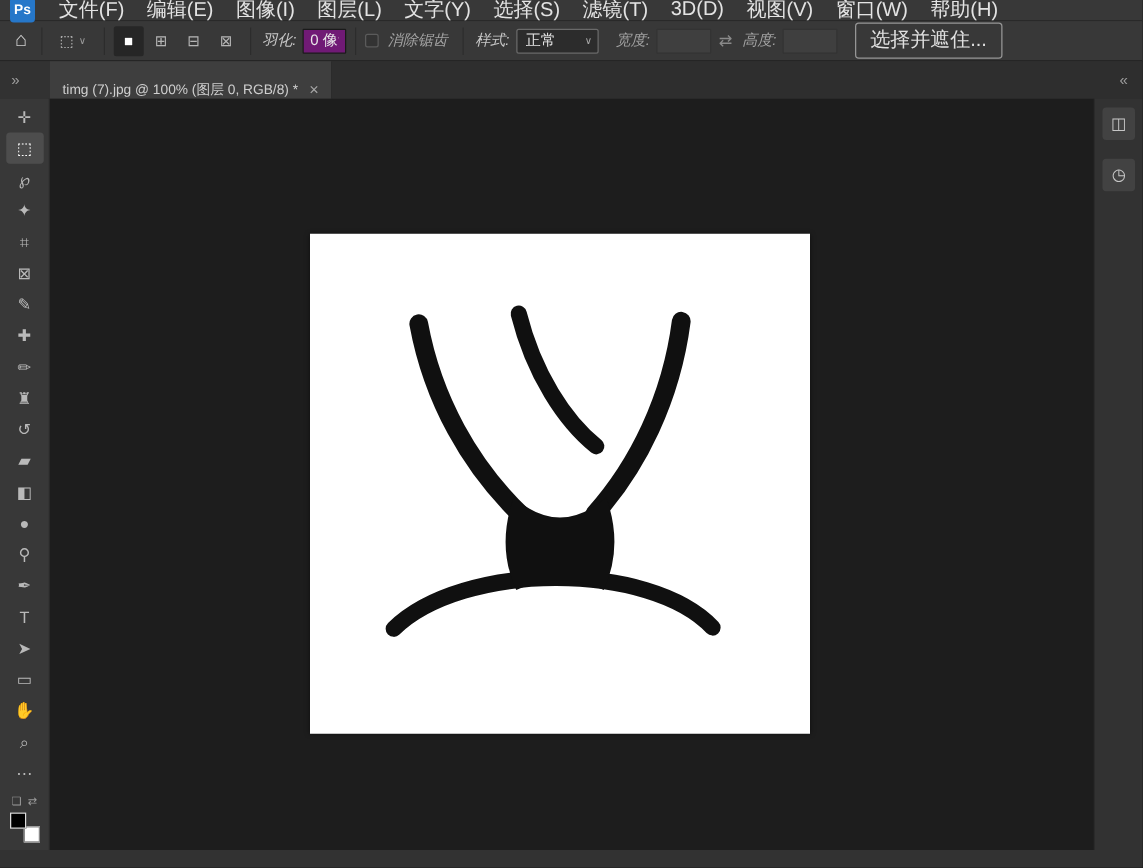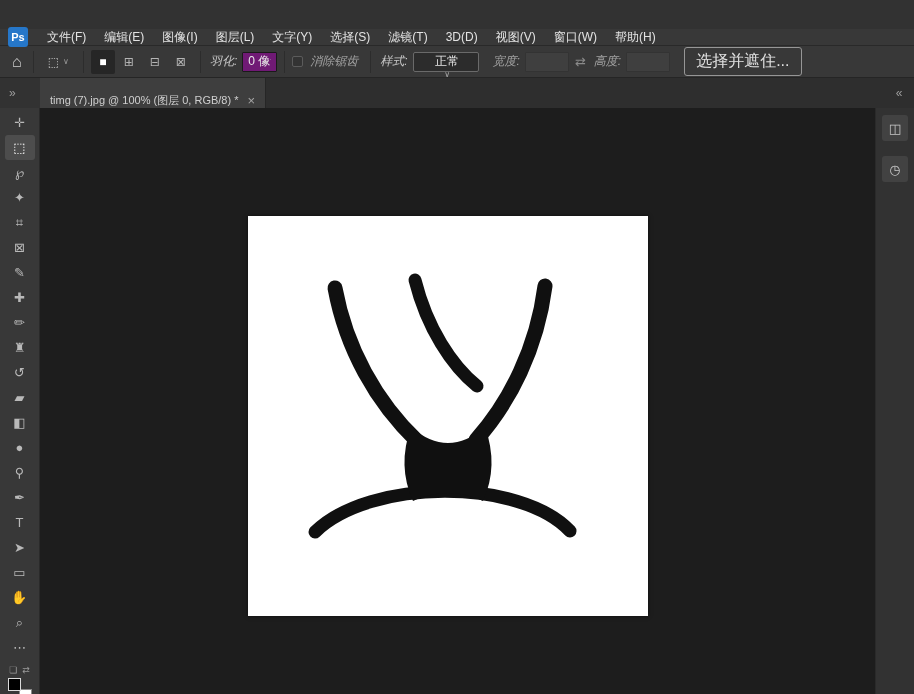--- a/index.html
+++ b/index.html
@@ -1,26 +1,26 @@
 <!DOCTYPE html>
 <html><head>
 <meta charset="utf-8">
 <style>
   * { margin:0; padding:0; box-sizing:border-box; font-family:"Liberation Sans","DejaVu Sans",sans-serif; }
   html,body { width:914px; height:694px; overflow:hidden; }
   body { background:#323232; color:#e0e0e0; }
 
   
   .menu-bar { height:17px; background:#383838; border-bottom:1px solid #292929;
-              display:flex; align-items:center; padding-left:8px;margin-top:29px; }
+              display:flex; align-items:center; padding-left:8px; }
   .ps-logo { width:20px; height:20px; background:#2677c9; color:#fff; border-radius:3px;
              font-size:11px; font-weight:bold; display:flex; align-items:center; justify-content:center;
              margin-right:10px; }
   .menu-items { display:flex; height:100%; }
-  .menu-item { padding:0 9px; font-size:12px; color:#e3e3e3; display:flex; align-items:center; cursor:default; }
+  .menu-item { padding:0 9px; font-size:16px; color:#e3e3e3; display:flex; align-items:center; cursor:default; }
 
   
   .options-bar { height:32px; background:#383838; border-bottom:1px solid #252525;
                  display:flex; align-items:center; font-size:12px; padding:0 8px; }
   .opt-sep { width:1px; height:22px; background:#2c2c2c; margin:0 7px; }
   .home-btn { font-size:16px; color:#cfcfcf; padding:0 4px; }
   .preset-box { display:flex; align-items:center; gap:4px; padding:2px 6px; border-radius:2px;
                 color:#c9c9c9; border:1px solid transparent; }
   .preset-box .caret { font-size:8px; color:#9a9a9a; }
   .mode-buttons { display:flex; gap:2px; }
@@ -28,21 +28,21 @@
               color:#b5b5b5; font-size:12px; border-radius:2px; }
   .mode-btn.selected { background:#262626; color:#ffffff; }
   .opt-label { color:#c8c8c8; margin:0 5px 0 2px;font-style:italic; }
   .opt-label.disabled { color:#a3a3a3; }
   .opt-input { width:35px; height:20px; background:#701a75; border:1px solid #1a1a1a; color:#e8e8e8;
                font-size:12px; padding:0 5px; border-radius:1px; }
   .opt-input.dim { background:#3f3f3f; border-color:#333; }
   .checkbox { width:11px; height:11px; border:1px solid #5b5b5b; background:#333; border-radius:2px;
               display:inline-block; margin-right:5px; }
   .dropdown { min-width:66px; height:20px; background:#2c2c2c; border:1px solid #6a6a6a; border-radius:2px;
-              display:flex; align-items:center; justify-content:space-between; padding:0 4px 0 7px; color:#e3e3e3;flex-direction:column; }
+              display:flex; align-items:center; justify-content:space-between; padding:0 4px 0 7px; color:#e3e3e3; }
   .dropdown .caret { font-size:8px; color:#a8a8a8; }
   .swap-icon { color:#8a8a8a; font-size:13px; margin:0 6px; }
   .mask-btn { margin-left:14px; padding:3px 11px; border:1px solid #969696; border-radius:3px;
               background:#383838; color:#e0e0e0; font-size:16px; }
 
   
   .tab-bar { height:30px; background:#2e2e2e; display:flex; align-items:stretch; }
   .collapse-left { width:40px; display:flex; align-items:center; padding-left:9px; color:#9c9c9c;
                    font-size:12px; background:#323232; }
   .doc-tab { background:#3e3e3e; display:flex; align-items:flex-end; padding:0 10px; font-size:11px;

